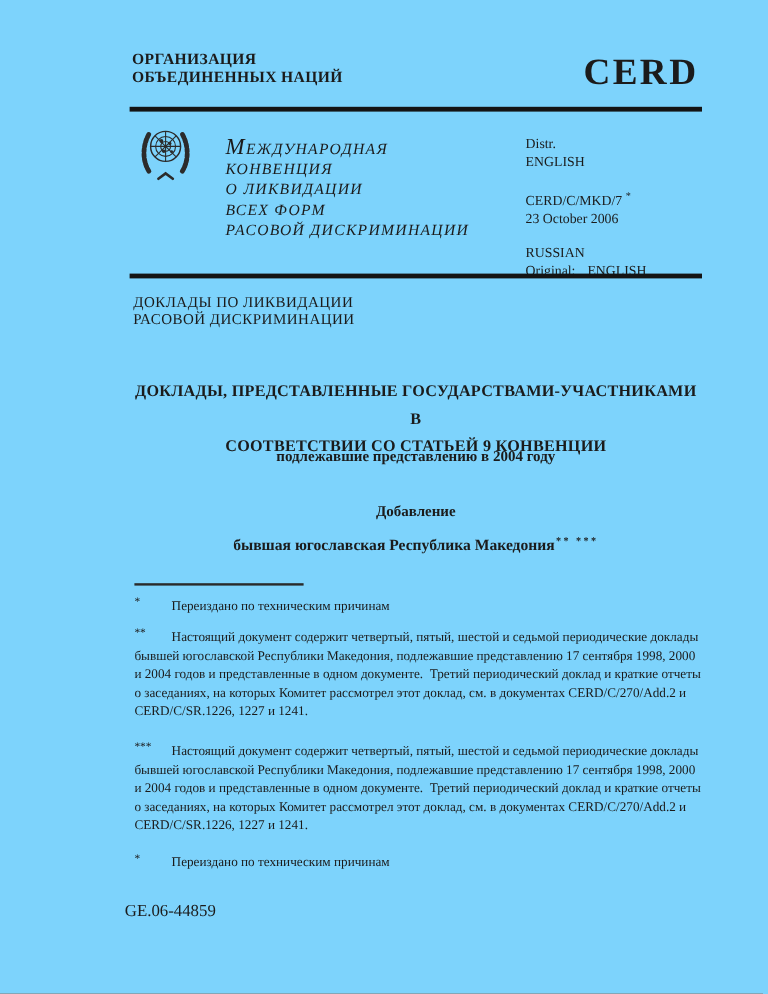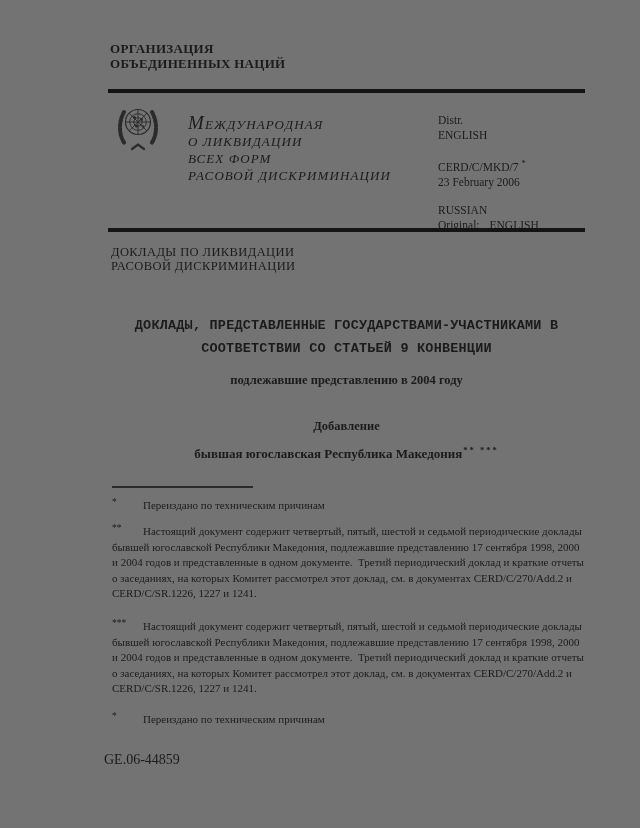--- a/index.html
+++ b/index.html
@@ -1,17 +1,17 @@
 <!DOCTYPE html>
 <html><head>
 <meta charset="utf-8">
 <style>
   html,body{margin:0;padding:0;background:#888;}
   .page{
-    position:relative;width:640px;height:828px;background:#737373;
+    position:relative;width:640px;height:828px;background:#7dd3fc;
     font-family:"Liberation Serif","DejaVu Serif",serif;color:#1b1b1b;
     overflow:hidden;margin:0 auto;
   }
   
   .org{position:absolute;left:110px;top:41px;font-size:13px;font-weight:bold;
        line-height:15px;letter-spacing:0.3px;}
   .cerd{position:absolute;right:58px;top:44px;font-size:31px;font-weight:bold;
         letter-spacing:2px;line-height:1;}
   .rule{position:absolute;left:108px;width:477px;height:4px;background:#141414;}
   .rule1{top:89px;}
@@ -23,21 +23,21 @@
   .conv-line:first-child::first-letter{font-size:19px;}
   .distr{position:absolute;left:438px;top:113px;font-size:11.5px;line-height:14.5px;}
   .dgroup{margin-bottom:14px;}
   .sym-note{font-size:8.5px;vertical-align:5px;margin-left:3px;}
   .orig-gap{display:inline-block;width:10px;}
   
   .committee{position:absolute;left:111px;top:246px;font-size:12.5px;
              line-height:13.5px;letter-spacing:0.4px;}
   
   .ctr{position:absolute;left:108px;width:477px;text-align:center;font-weight:bold;}
-  .title{top:314px;font-size:13.5px;line-height:23px;letter-spacing:0.2px;font-family:Liberation Mono, monospace;}
+  .title{top:314px;font-size:13.5px;line-height:23px;letter-spacing:0.2px;}
   .subtitle{top:369px;font-size:12.5px;line-height:22px;}
   .addendum{top:419px;font-size:12.5px;}
   .state{top:445px;font-size:13px;}
   .note-refs{font-size:8.5px;vertical-align:5px;letter-spacing:2px;margin-left:1px;}
   
   .fn-sep{position:absolute;left:112px;top:486px;width:141px;height:2px;background:#2a2a2a;}
   .footnote{position:absolute;left:112px;width:473px;font-size:11px;line-height:15.5px;}
   .fn-a{top:495px;}
   .fn-b{top:521px;}
   .fn-c{top:616px;}
@@ -48,20 +48,21 @@
 </style>
 </head>
 <body>
 
 <div class="page">
 
   <div class="org">
     <div>ОРГАНИЗАЦИЯ</div>
     <div>ОБЪЕДИНЕННЫХ НАЦИЙ</div>
   </div>
+  <div class="cerd">CERD</div>
   <div class="rule rule1"></div>
 
   <div class="emblem">
     <svg width="48" height="50" viewBox="0 0 48 50" aria-hidden="true">
       <g fill="none" stroke="#2b2b2b" stroke-width="0.9">
         <circle cx="24" cy="20" r="12.5" stroke-width="1.2"></circle>
         <circle cx="24" cy="20" r="8.3"></circle>
         <circle cx="24" cy="20" r="4.1"></circle>
         <line x1="24" y1="7.5" x2="24" y2="32.5"></line>
         <line x1="11.5" y1="20" x2="36.5" y2="20"></line>
@@ -77,33 +78,34 @@
       <g fill="none" stroke="#2b2b2b" stroke-linecap="round">
         <path d="M10,10 C4.5,20 4.5,33 11,42" stroke-width="4" stroke-dasharray="2.6,1.6"></path>
         <path d="M38,10 C43.5,20 43.5,33 37,42" stroke-width="4" stroke-dasharray="2.6,1.6"></path>
         <path d="M18,47 L24,42.5 L30,47" stroke-width="2.2"></path>
       </g>
     </svg>
   </div>
 
   <div class="conv">
     <div class="conv-line">МЕЖДУНАРОДНАЯ</div>
+    <div class="conv-line">КОНВЕНЦИЯ</div>
     <div class="conv-line">О ЛИКВИДАЦИИ</div>
     <div class="conv-line">ВСЕХ ФОРМ</div>
     <div class="conv-line">РАСОВОЙ ДИСКРИМИНАЦИИ</div>
   </div>
 
   <div class="distr">
     <div class="dgroup">
       <div>Distr.</div>
       <div>ENGLISH</div>
     </div>
     <div class="dgroup">
       <div><span>CERD/C/MKD/7</span><sup class="sym-note">*</sup></div>
-      <div>23 February 2006</div>
+      <div>23 October 2006</div>
     </div>
     <div class="dgroup">
       <div>RUSSIAN</div>
       <div><span>Original:</span><span class="orig-gap"></span><span>ENGLISH</span></div>
     </div>
   </div>
   <div class="rule rule2"></div>
 
   <div class="committee">
     <div>ДОКЛАДЫ ПО ЛИКВИДАЦИИ</div>

